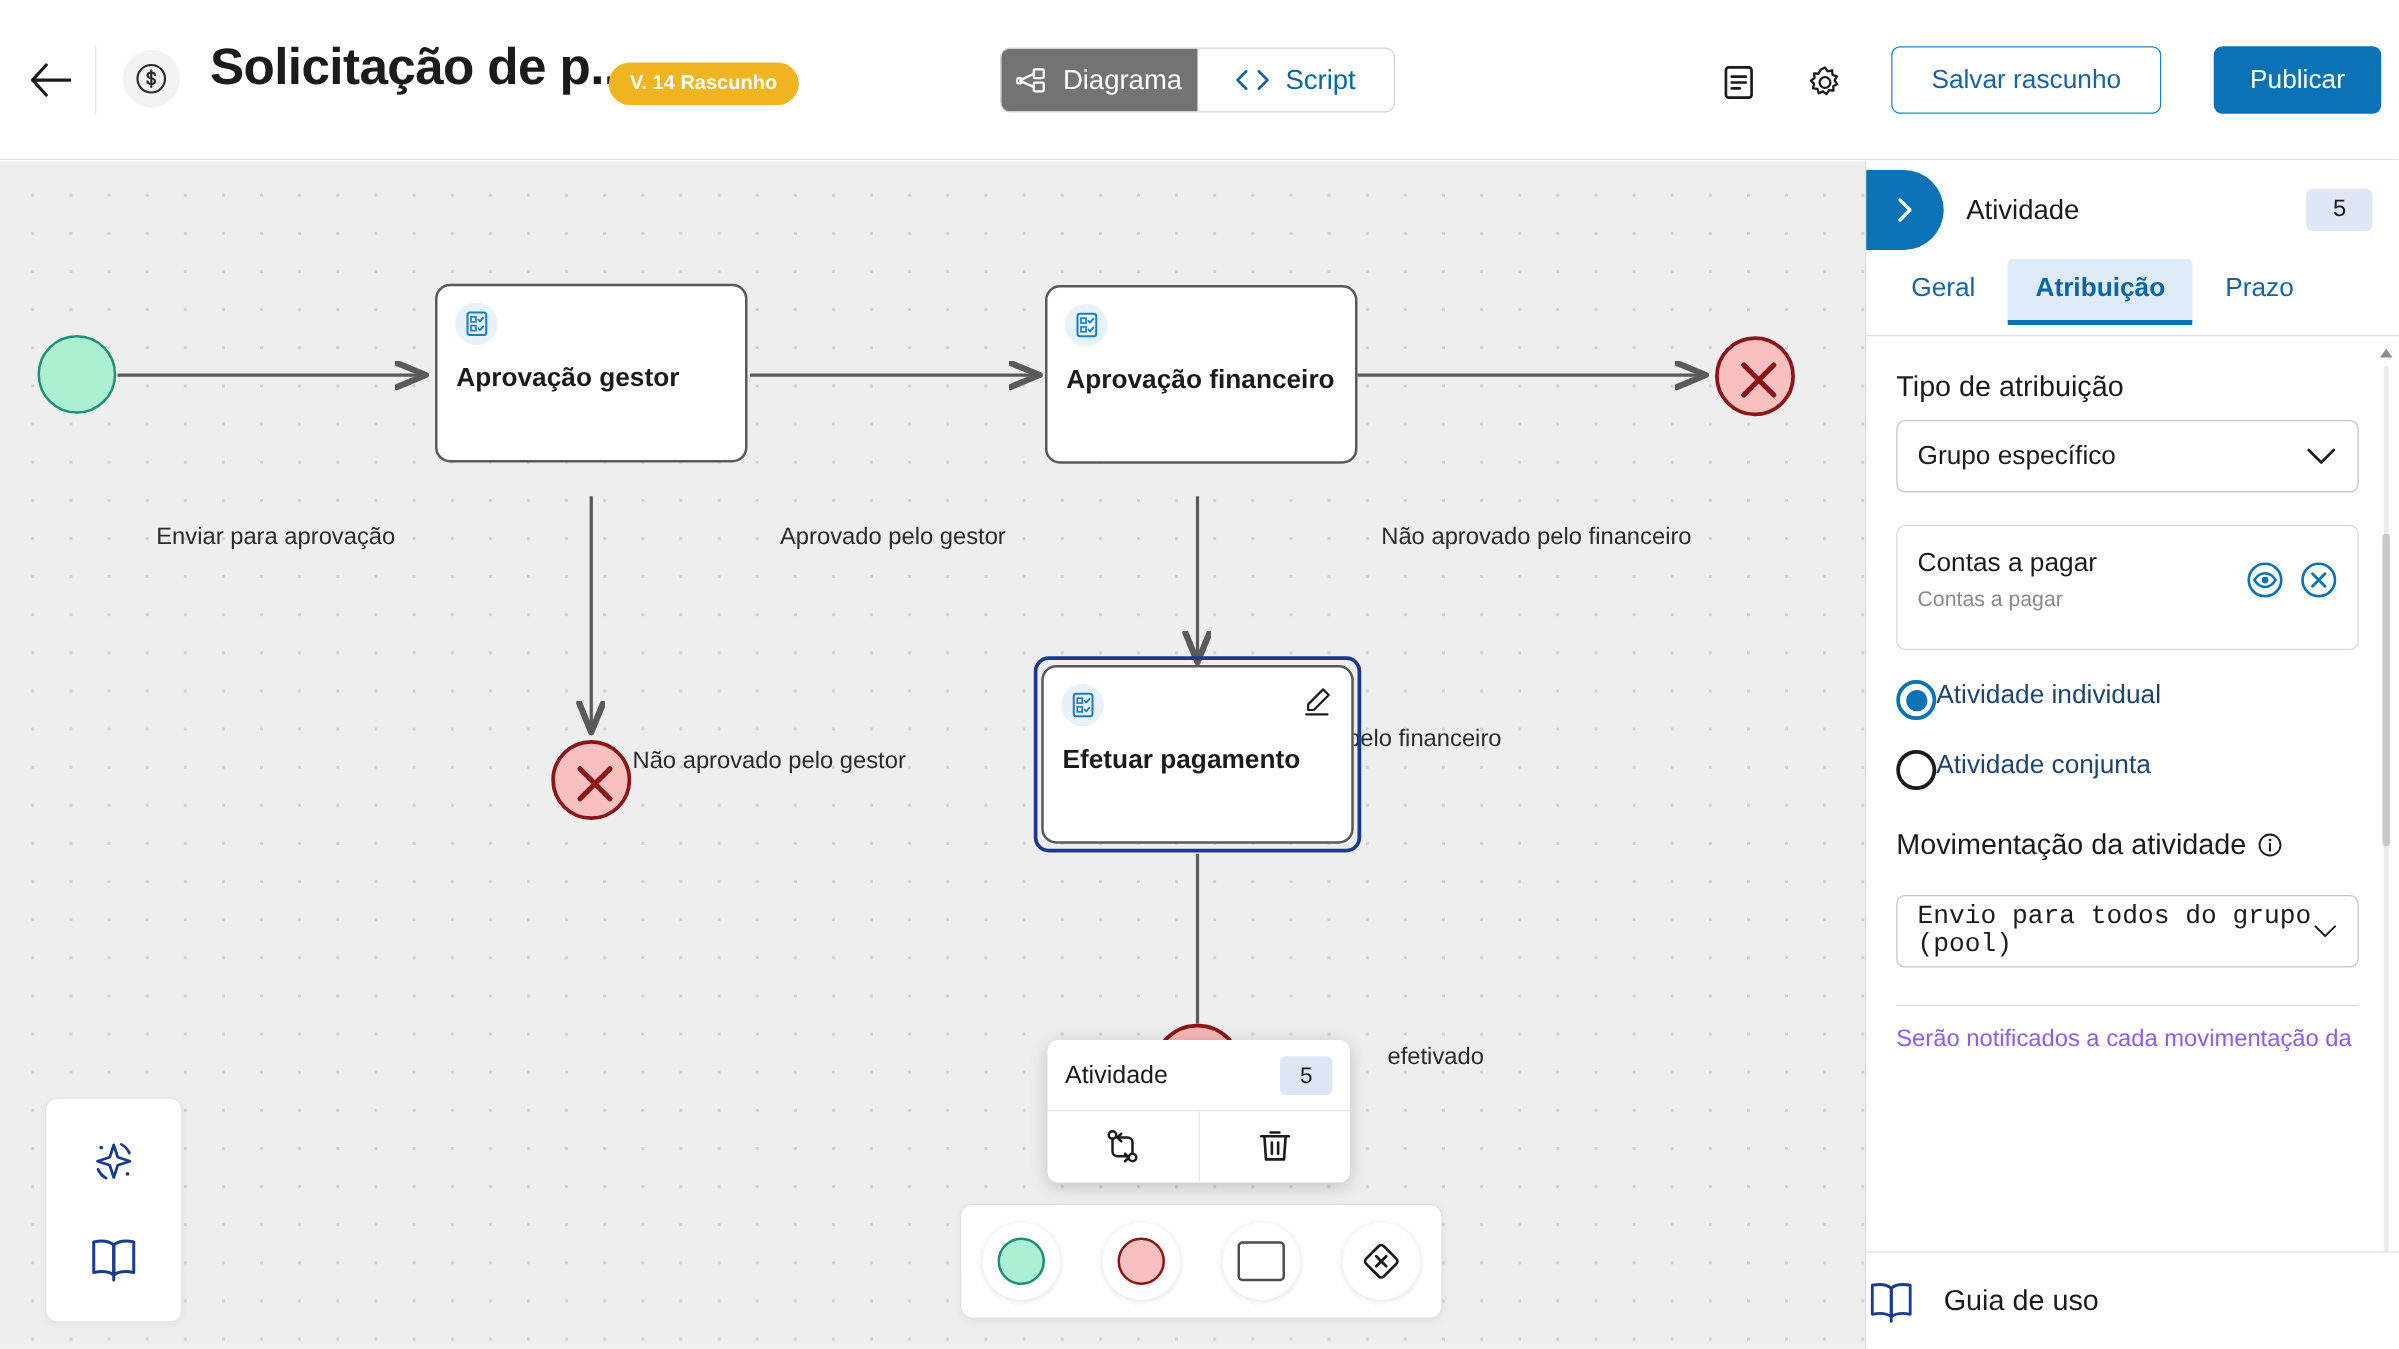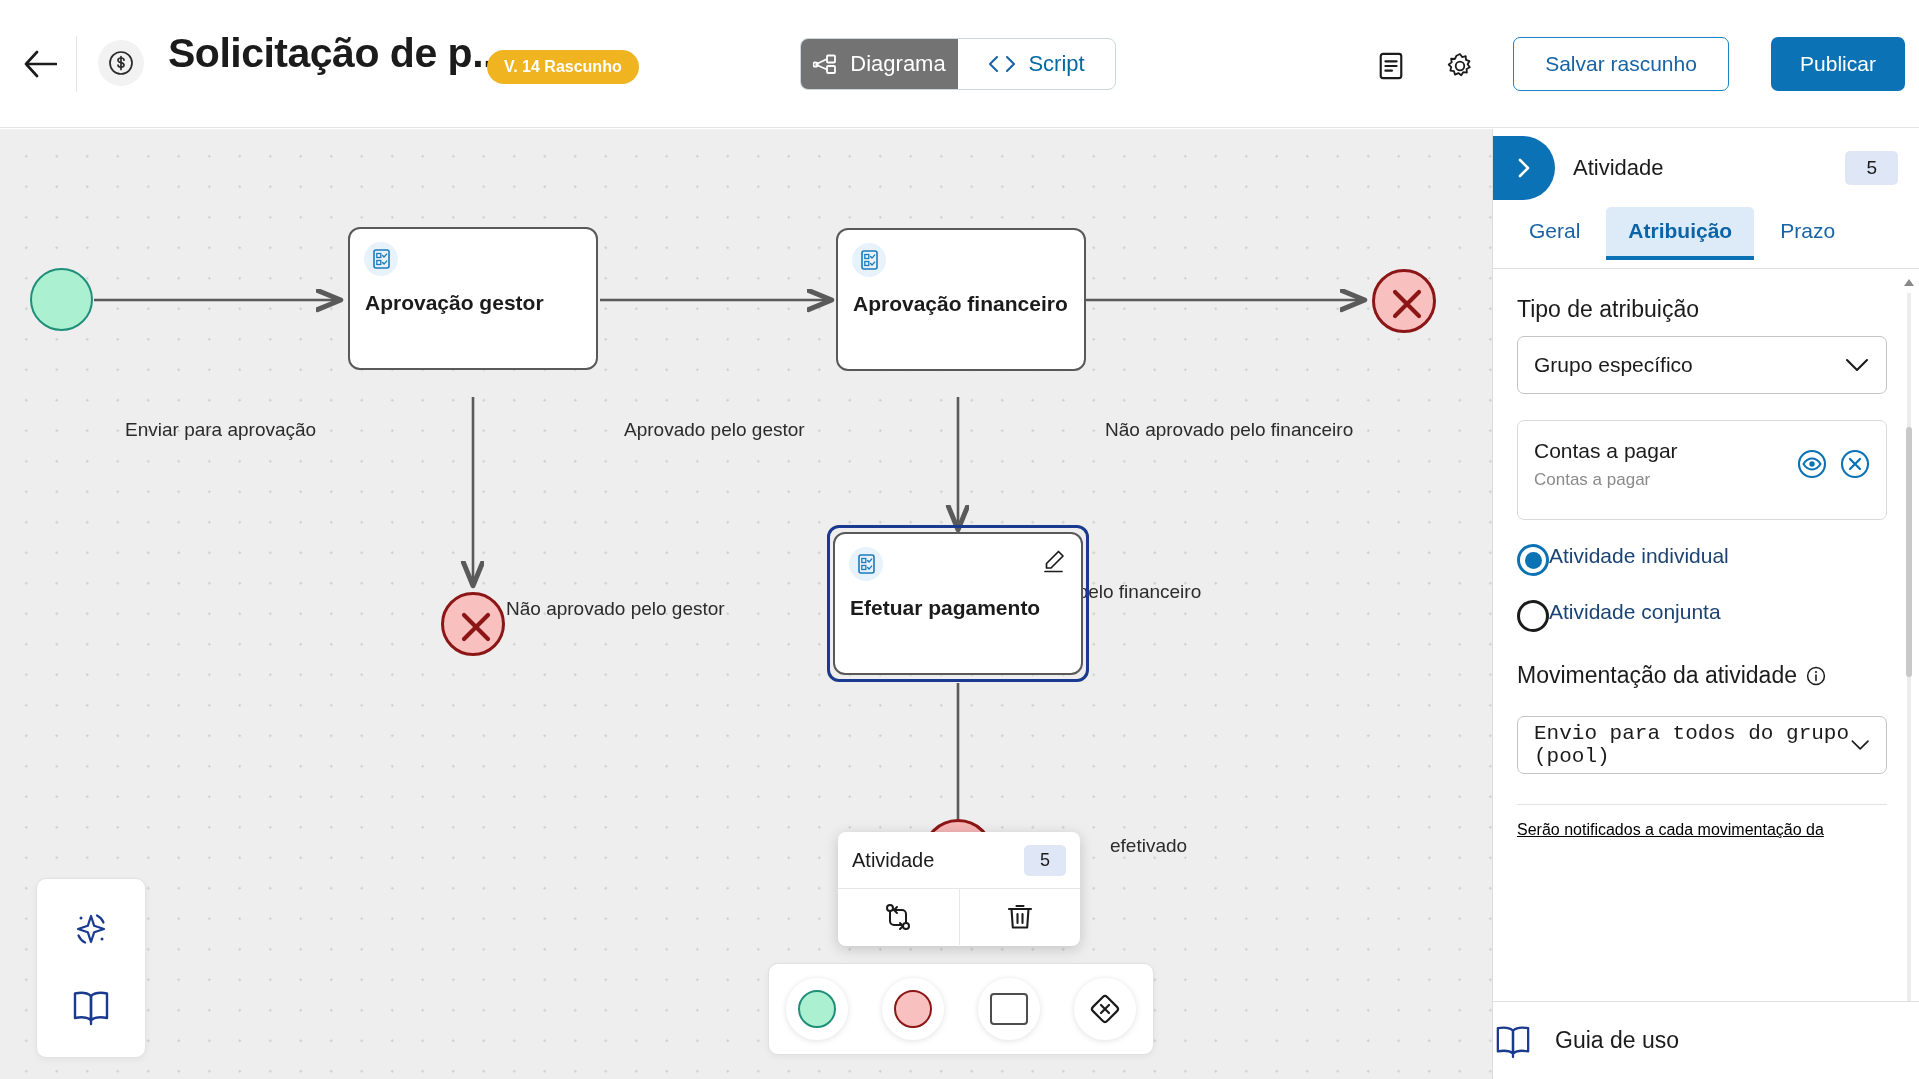--- a/index.html
+++ b/index.html
@@ -280,21 +280,21 @@
     border: 3px solid #0b72b5;
     display: flex; align-items: center; justify-content: center;
     cursor: pointer; flex: 0 0 auto;
   }
   .radio-outer.off { border-color: #1b1b1b; }
   .radio-dot { width: 17px; height: 17px; border-radius: 50%; background: #0b72b5; }
 
   .sec-head { font-size: 23px; color: #1b1b1b; margin-top: 30px; display:flex; align-items:center; gap:9px;}
   .hr { width: 370px; height: 1px; background: #e2e2e2; margin-top: 30px; }
   .sec-title-b { font-size: 21px; font-weight: 700; color: #1b1b1b; margin-top: 26px; }
-  .sec-text { font-size: 16px; color: #000000; margin-top: 16px; text-decoration: underline; }
+  .sec-text { font-size: 19px; color: #8b5cf6; margin-top: 16px; }
 
   .rp-footer {
     position: absolute; left: 0; bottom: 0; width: 427px; height: 78px;
     border-top: 1px solid #e0e0e0;
     display: flex; align-items: center; gap: 22px; 
     cursor: pointer; background: #fff;
   }
   .rp-footer .lbl { font-size: 23px; color: #1b1b1b; }
 </style>
 </head>

